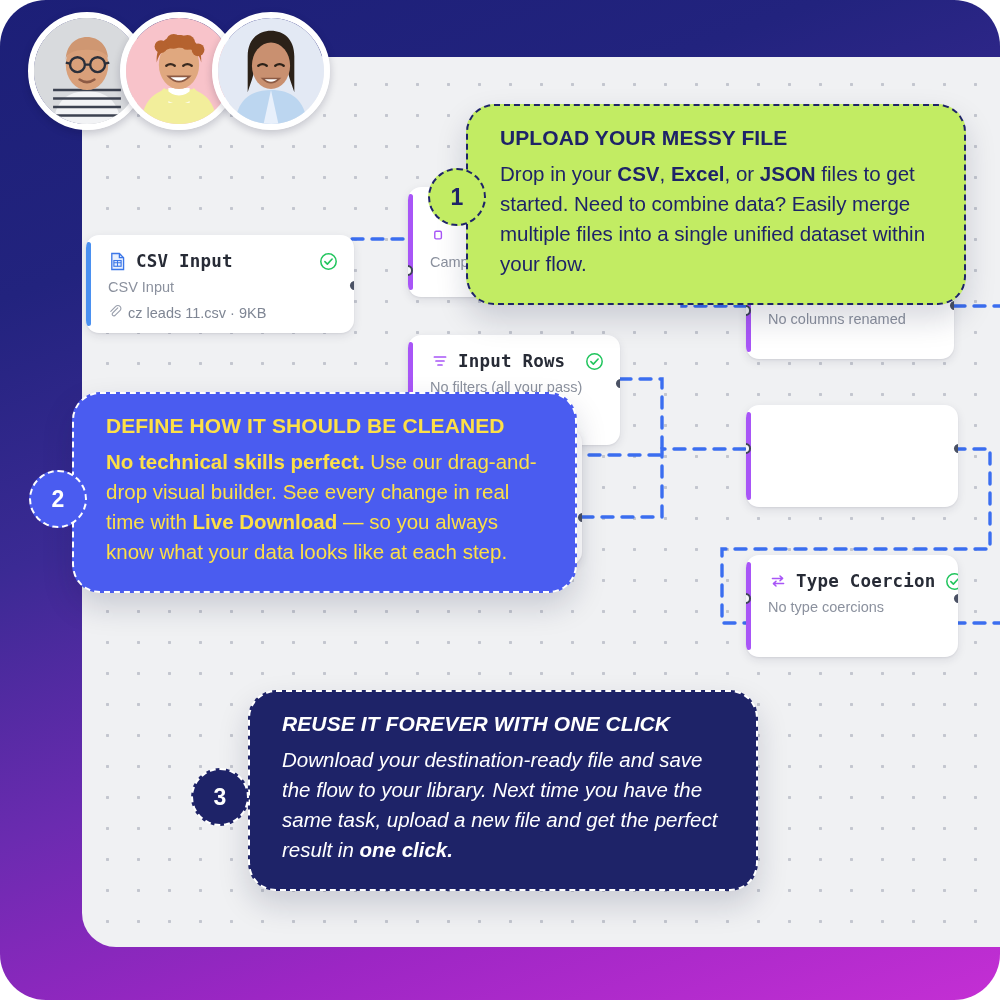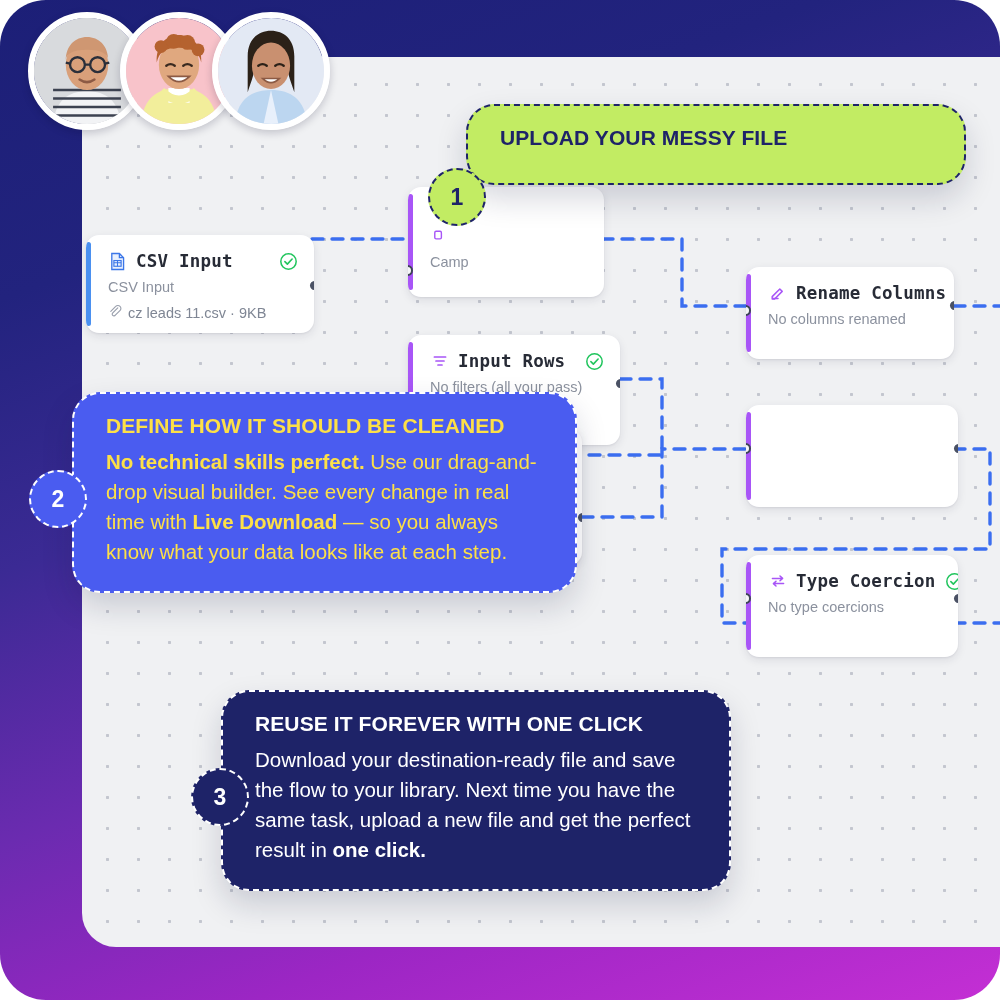--- a/index.html
+++ b/index.html
@@ -154,21 +154,21 @@
         <path d="M538 322 L580 322 L580 398 L500 398"></path>
 
         <path d="M500 460 L580 460 L580 392 L664 392"></path>
 
         <path d="M872 392 L908 392 L908 492 L640 492 L640 566 L664 566"></path>
 
         <path d="M872 566 L942 566"></path>
       </g>
     </svg>
 
-    <div class="node" style="left:4px; top:178px; width:228px; height:98px;">
+    <div class="node" style="left:4px; top:178px; width:268px; height:98px;">
       <div class="accent" style="background:#4a90f0"></div>
       <div class="node-inner">
         <div class="node-head">
           <span class="node-ico">
             <svg width="19" height="19" viewBox="0 0 20 20">
               <path d="M4 1.6h8l4.4 4.4v12.4H4z" fill="#e8f0fe" stroke="#3b76e8" stroke-width="1.4"></path>
               <path d="M12 1.6v4.4h4.4" fill="none" stroke="#3b76e8" stroke-width="1.4"></path>
               <rect x="6.2" y="9" width="7.6" height="6" fill="none" stroke="#3b76e8" stroke-width="1.2"></rect>
               <path d="M6.2 11.4h7.6M10 9v6" stroke="#3b76e8" stroke-width="1.1"></path>
             </svg>
@@ -342,34 +342,35 @@
         <path d="M28 36c0-16 10-24 22-24s22 8 22 24v34c-4-12-8-22-8-34 0-6-6-8-14-8s-14 2-14 8c0 12-4 22-8 34z" fill="#2b2118"></path>
         <ellipse cx="50" cy="45" rx="18" ry="22" fill="#c99070"></ellipse>
         <path d="M38 45q4-3 8 0M54 45q4-3 8 0" stroke="#2b2118" stroke-width="2.2" fill="none" stroke-linecap="round"></path>
         <path d="M42 57q8 8 16 0z" fill="#ffffff" stroke="#8c5a44" stroke-width="1.5"></path>
       </svg>
     </div>
   </div>
 
   <div class="callout c-lime" style="left:466px; top:104px; width:500px;">
     <h3>UPLOAD YOUR MESSY FILE</h3>
+    <p>Drop in your <b>CSV</b>, <b>Excel</b>, or <b>JSON</b> files to get started. Need to combine data? Easily merge multiple files into a single unified dataset within your flow.</p>
   </div>
   <div class="badge b-lime" style="left:428px; top:168px;">
     <span>1</span>
   </div>
 
   <div class="callout c-blue" style="left:72px; top:392px; width:505px;">
     <h3>DEFINE HOW IT SHOULD BE CLEANED</h3>
     <p><b>No technical skills perfect.</b> Use our drag-and-drop visual builder. See every change in real time with <b>Live Download</b> — so you always know what your data looks like at each step.</p>
   </div>
   <div class="badge b-blue" style="left:29px; top:470px;">
     <span>2</span>
   </div>
 
-  <div class="callout c-navy" style="left:221px; top:690px; width:510px;">
+  <div class="callout c-navy" style="left:248px; top:690px; width:510px;font-style:italic;">
     <h3>REUSE IT FOREVER WITH ONE CLICK</h3>
     <p>Download your destination-ready file and save the flow to your library. Next time you have the same task, upload a new file and get the perfect result in <b>one click.</b></p>
   </div>
   <div class="badge b-navy" style="left:191px; top:768px;">
     <span>3</span>
   </div>
 
 </div>
 
 </body></html>

